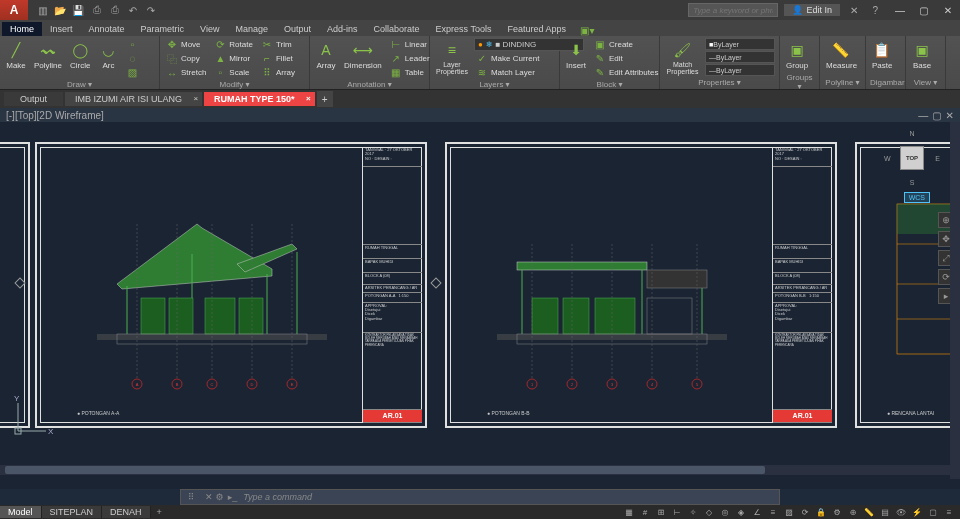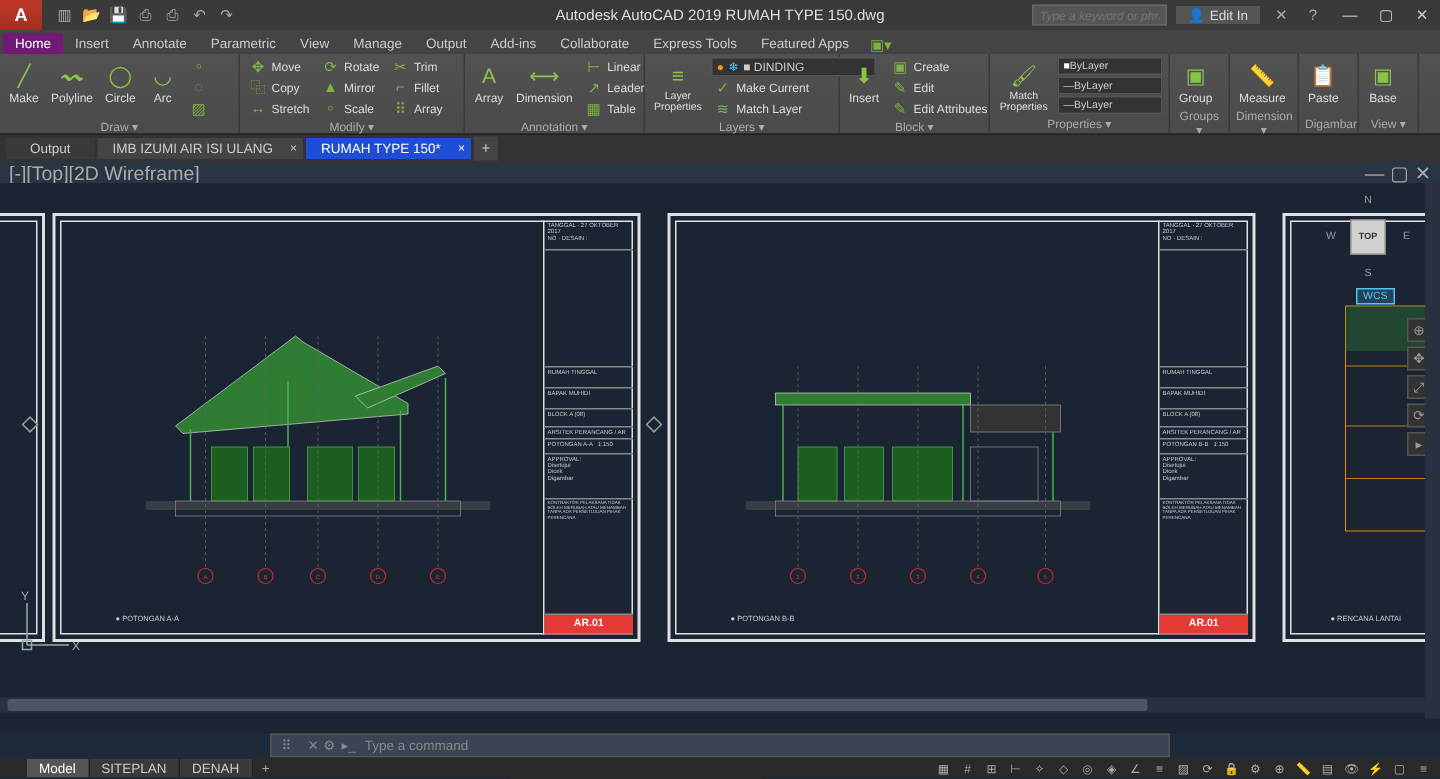--- a/index.html
+++ b/index.html
@@ -13,45 +13,45 @@
 .title-text { position: absolute; left: 50%; transform: translateX(-50%); font-size: 10px; color: #ddd; }
 .title-right { position: absolute; right: 0; display: flex; align-items: center; gap: 6px; }
 .search-box { width: 90px; height: 14px; background: #555; border: 1px solid #666; font-size: 8px; color: #999; padding: 0 4px; font-style: italic; }
 .signin { background: #555; padding: 1px 8px; font-size: 9px; color: #ddd; display: flex; align-items: center; gap: 3px; }
 .win-btns { display: flex; }
 .win-btns span { width: 24px; height: 20px; display: inline-flex; align-items: center; justify-content: center; color: #ccc; font-size: 10px; }
 
 
 .ribbon-tabs { height: 16px; background: #444; display: flex; align-items: flex-end; padding-left: 2px; }
 .ribbon-tab { padding: 2px 8px; font-size: 9px; color: #ccc; cursor: pointer; }
-.ribbon-tab.active { background: #701a75; color: #fff; text-align: center; }
+.ribbon-tab.active { background: #0f172a; color: #fff; text-align: center; }
 
 
 .ribbon { height: 54px; background: linear-gradient(#525252,#4a4a4a); display: flex; border-bottom: 1px solid #222; }
 .panel { border-right: 1px solid #3a3a3a; display: flex; flex-direction: column; justify-content: space-between; padding: 2px 4px; }
 .panel-body { display: flex; gap: 4px; align-items: flex-start; flex: 1; }
 .panel-label { font-size: 8px; color: #aaa; text-align: center; padding-top: 1px; }
 .big-btn { display: flex; flex-direction: column; align-items: center; gap: 1px; font-size: 8px; color: #ddd; padding: 2px; cursor: pointer; }
 .big-btn .ico { width: 20px; height: 20px; display: flex; align-items: center; justify-content: center; font-size: 14px; color: #8bc34a; }
 .small-row { display: flex; align-items: center; gap: 3px; font-size: 8px; color: #ddd; padding: 0 2px; height: 13px; cursor: pointer; white-space: nowrap; }
 .small-row .ico { width: 12px; height: 12px; display: inline-flex; align-items: center; justify-content: center; font-size: 10px; color: #7cb342; }
 .col { display: flex; flex-direction: column; gap: 1px; }
 .layer-combo { width: 110px; height: 13px; background: #333; border: 1px solid #555; font-size: 8px; color: #ccc; padding: 0 3px; display: flex; align-items: center; gap: 3px; }
 .prop-combo { width: 70px; height: 12px; background: #333; border: 1px solid #555; font-size: 7px; color: #ccc; padding: 0 3px; display: flex; align-items: center; }
 
 
 .filetabs { height: 18px; background: #333; display: flex; align-items: center; padding-left: 4px; gap: 2px; }
 .filetab { padding: 2px 20px 2px 10px; background: #444; font-size: 9px; color: #ccc; position: relative; cursor: pointer; }
 .filetab.start { background: #3a3a3a; padding: 2px 16px; }
-.filetab.active { background: #1d4ed8; color: #fff; }
+.filetab.active { background: #ef4444; color: #fff; font-weight: bold; }
 .filetab .close { position: absolute; right: 4px; font-size: 8px; }
 .plus-tab { width: 16px; height: 16px; background: #444; display: flex; align-items: center; justify-content: center; color: #ccc; cursor: pointer; }
 
 
-.vp-header { height: 14px; background: #2a3544; display: flex; align-items: center; justify-content: space-between; padding: 0 6px; font-size: 13px; color: #aaa; text-align: center; }
+.vp-header { height: 14px; background: #2a3544; display: flex; align-items: center; justify-content: space-between; padding: 0 6px; font-size: 10px; color: #aaa; text-align: center; }
 .vp-header .right { display: flex; gap: 4px; }
 
 
 .canvas { position: absolute; top: 122px; left: 0; right: 0; bottom: 30px; background: #1a2433; overflow: hidden; }
 .sheet { position: absolute; border: 2px solid #e0e0e0; background: #1a2433; }
 .sheet-frame { position: absolute; inset: 3px; border: 1px solid #e0e0e0; }
 .titleblock { position: absolute; right: 3px; top: 3px; bottom: 3px; width: 60px; border-left: 1px solid #e0e0e0; display: flex; flex-direction: column; }
 .tb-cell { border-bottom: 1px solid #888; font-size: 4px; color: #ccc; padding: 1px 2px; line-height: 1.1; overflow: hidden; }
 .tb-cell.tall { flex: 2; }
 .tb-cell.ar { background: #e53935; color: #fff; font-size: 7px; font-weight: bold; text-align: center; padding: 2px; }
@@ -80,25 +80,25 @@
 .navbar-right span { width: 16px; height: 16px; background: #333; border: 1px solid #555; display: flex; align-items: center; justify-content: center; font-size: 9px; color: #999; cursor: pointer; }
 
 
 .ucs { position: absolute; left: 12px; bottom: 50px; }
 .ucs svg { overflow: visible; }
 
 
 .cmd-area { position: absolute; bottom: 14px; left: 180px; right: 180px; height: 16px; background: rgba(60,70,85,0.95); border: 1px solid #555; display: flex; align-items: center; font-size: 9px; color: #888; }
 .cmd-area .handle { width: 20px; display: flex; align-items: center; justify-content: center; color: #888; cursor: move; }
 .cmd-area .icons { display: flex; gap: 3px; padding: 0 4px; }
-.cmd-prompt { color: #888; padding-left: 6px; }
+.cmd-prompt { font-style: italic; color: #888; padding-left: 6px; }
 
 
 .statusbar { position: absolute; bottom: 0; left: 0; right: 0; height: 14px; background: #2a2a2a; display: flex; align-items: center; font-size: 9px; }
-.layout-tabs { display: flex; padding-left: 18px; }
+.layout-tabs { display: flex; }
 .layout-tab { padding: 1px 8px; background: #3a3a3a; border-right: 1px solid #222; color: #ccc; cursor: pointer; }
 .layout-tab.active { background: #555; color: #fff; }
 .layout-plus { padding: 1px 6px; color: #aaa; cursor: pointer; }
 .status-right { position: absolute; right: 4px; display: flex; gap: 2px; align-items: center; }
 .status-right span { width: 14px; height: 12px; display: inline-flex; align-items: center; justify-content: center; color: #aaa; font-size: 8px; cursor: pointer; }
 
 
 .hscroll { position: absolute; bottom: 14px; left: 0; right: 0; height: 10px; background: #2a3040; }
 .hscroll-thumb { position: absolute; top: 1px; height: 8px; background: #4a5568; border-radius: 2px; }
 .vscroll { position: absolute; right: 0; top: 0; bottom: 10px; width: 10px; background: #2a3040; }
@@ -110,21 +110,20 @@
   <div class="app-menu">A</div>
   <div class="qat">
     <span>▥</span>
     <span>📂</span>
     <span>💾</span>
     <span>⎙</span>
     <span>⎙</span>
     <span>↶</span>
     <span>↷</span>
   </div>
-  <div class="title-text">Autodesk AutoCAD 2019   RUMAH TYPE 150.dwg</div>
   <div class="title-right">
     <input class="search-box" placeholder="Type a keyword or phrase" style="">
     <div class="signin">
         <span>👤</span>
         <span>Edit In</span>
       </div>
     <span style="color:#aaa;padding:0 4px">✕</span>
     <span style="color:#aaa;padding:0 4px">?</span>
     <div class="win-btns">
       <span>—</span>
@@ -335,21 +334,21 @@
       </div>
     <div class="panel-label">Groups ▾</div>
   </div>
   <div class="panel" style="width:46px">
     <div class="panel-body">
         <div class="big-btn">
           <span class="ico">📏</span>
           <span>Measure</span>
         </div>
       </div>
-    <div class="panel-label">Dimension ▾</div>
+    <div class="panel-label">Polyline ▾</div>
   </div>
   <div class="panel" style="width:40px">
     <div class="panel-body">
         <div class="big-btn">
           <span class="ico">📋</span>
           <span>Paste</span>
         </div>
       </div>
     <div class="panel-label">Digambar</div>
   </div>

